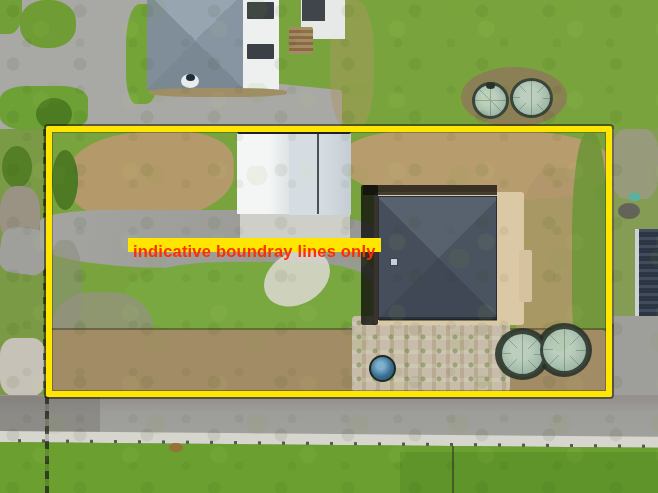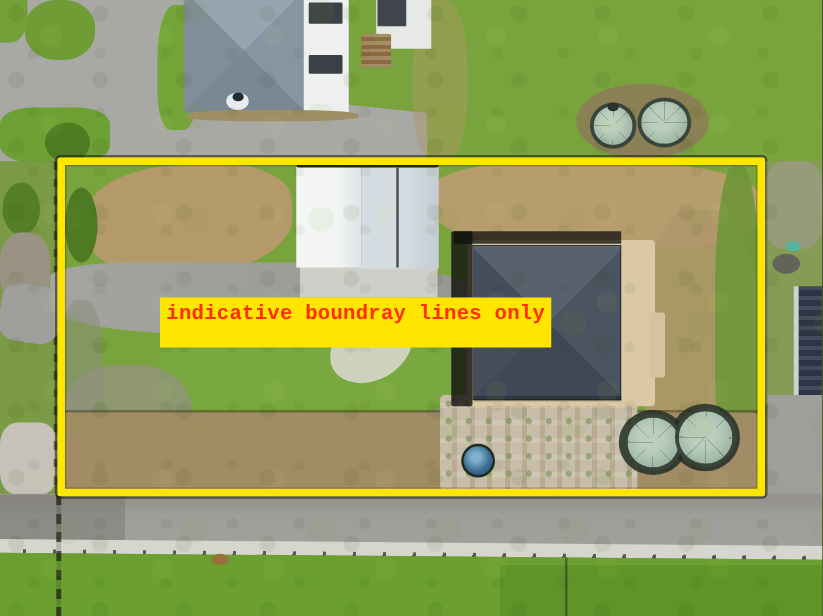--- a/index.html
+++ b/index.html
@@ -139,15 +139,15 @@
               background:repeating-linear-gradient(90deg, rgba(35,35,30,.7) 0 3px, transparent 3px 24px);"></div>
   <div class="ab mg" style="left:-6px;top:445px;width:672px;height:55px;background:#6ba031;transform:rotate(.5deg);"></div>
   <div class="ab" style="left:400px;top:452px;width:258px;height:41px;background:rgba(60,110,25,.25);"></div>
   <div class="ab" style="left:169px;top:443px;width:14px;height:9px;background:#96713a;border-radius:50%;"></div>
   <div class="ab" style="left:45px;top:396px;width:4px;height:97px;
               background:repeating-linear-gradient(180deg, rgba(30,30,22,.75) 0 8px, rgba(30,30,22,.18) 8px 15px);"></div>
   <div class="ab" style="left:452px;top:446px;width:2px;height:47px;background:rgba(40,40,30,.5);"></div>
 
   <div class="ab mg" style="left:0;top:0;width:658px;height:493px;opacity:.28;pointer-events:none;"></div>
   <div class="ab boundary" style="left:46px;top:126px;width:566px;height:271px;"></div>
-  <div class="ab label" style="left:128px;top:238px;height:40px;font-family:Liberation Mono, monospace;">indicative boundray lines only</div>
+  <div class="ab label" style="left:128px;top:238px;height:14px;">indicative boundray lines only</div>
 
 </div>
 
 </body></html>

